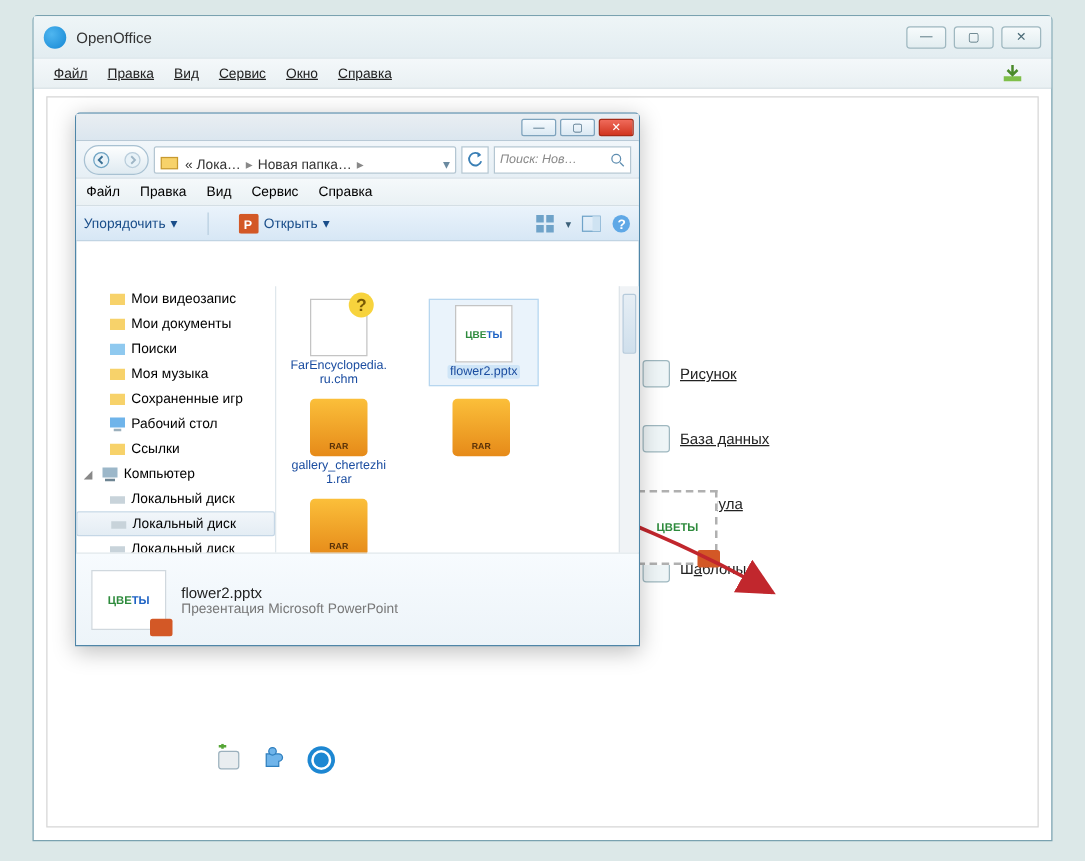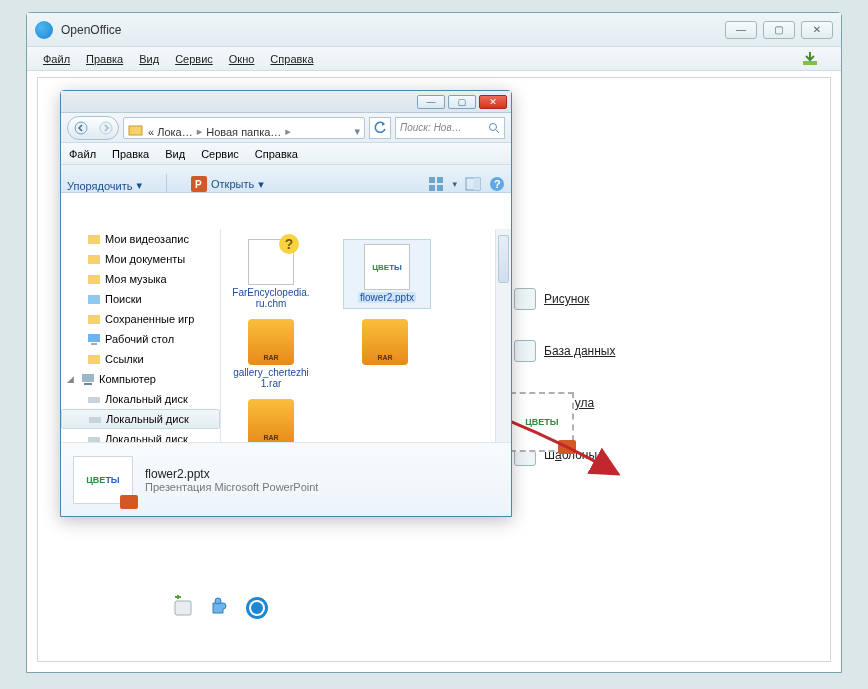--- a/index.html
+++ b/index.html
@@ -48,21 +48,21 @@
 .navbtns div{ flex:1; display:flex; align-items:center; justify-content:center; }
 .addr { flex:1; height:22px; border:1px solid #b4c6d2; background:#fff; border-radius:2px; display:flex; align-items:flex-end; font-size:11px; color:#333; padding:0 4px; gap:4px; overflow:hidden; }
 .addr .crumb { white-space:nowrap; }
 .addr .sep { color:#888; }
 .refresh { width:22px; height:22px; border:1px solid #b4c6d2; background:#fff; display:flex; align-items:center; justify-content:center; }
 .search { width:110px; height:22px; border:1px solid #b4c6d2; background:#fff; font-size:10px; font-style:italic; color:#888; display:flex; align-items:center; padding:0 4px; gap:4px;}
 .search .mag{ width:12px; height:12px; }
 
 .ex-menubar { height:22px; background:linear-gradient(#f5f9fb,#eaf1f4); display:flex; align-items:center; font-size:11px; padding:0 8px; gap:16px; border-bottom:1px solid #d4dee4;}
 
-.ex-toolbar { height:28px; background:linear-gradient(#eaf3fb,#d7e7f5); border-bottom:1px solid #c1d4e3; display:flex; align-items:flex-end; padding:0 6px; font-size:11px; gap:24px;}
+.ex-toolbar { height:28px; background:linear-gradient(#eaf3fb,#d7e7f5); border-bottom:1px solid #c1d4e3; display:flex; align-items:center; padding:0 6px; font-size:11px; gap:24px;}
 .ex-toolbar .org{ color:#1a4e8a; display:flex; align-items:center; gap:4px;}
 .ex-toolbar .tsep{ width:1px; height:18px; background:#b8cee0;}
 .ex-toolbar .open-btn{ display:flex; align-items:center; gap:4px; color:#1a4e8a;}
 .ex-toolbar .right-icons{ margin-left:auto; display:flex; gap:8px; align-items:center;}
 .ic16{ width:16px; height:16px; }
 
 .ex-body { position:absolute; left:0; right:0; top:102px; bottom:74px; display:flex;margin-top:36px; }
 .ex-tree { width:160px; border-right:1px solid #dfe7ec; overflow:hidden; font-size:11px; }
 .tree-item { display:flex; align-items:center; height:20px; padding-left:12px; gap:4px; white-space:nowrap; }
 .tree-item.sub { padding-left:26px; }
@@ -273,29 +273,29 @@
           <span>Мои видеозапис</span>
         </div>
       <div class="tree-item sub">
           <svg class="tico">
             <rect x="1" y="3" width="12" height="9" fill="#f7d26a"></rect>
           </svg>
           <span>Мои документы</span>
         </div>
       <div class="tree-item sub">
           <svg class="tico">
+            <rect x="1" y="3" width="12" height="9" fill="#8fc9ef"></rect>
+          </svg>
+          <span>Поиски</span>
+        </div>
+      <div class="tree-item sub">
+          <svg class="tico">
             <rect x="1" y="3" width="12" height="9" fill="#f7d26a"></rect>
           </svg>
           <span>Моя музыка</span>
-        </div>
-      <div class="tree-item sub">
-          <svg class="tico">
-            <rect x="1" y="3" width="12" height="9" fill="#8fc9ef"></rect>
-          </svg>
-          <span>Поиски</span>
         </div>
       <div class="tree-item sub">
           <svg class="tico">
             <rect x="1" y="3" width="12" height="9" fill="#f7d26a"></rect>
           </svg>
           <span>Сохраненные игр</span>
         </div>
       <div class="tree-item sub">
           <svg class="tico">
             <rect x="1" y="2" width="12" height="8" fill="#6fb4ea"></rect>

